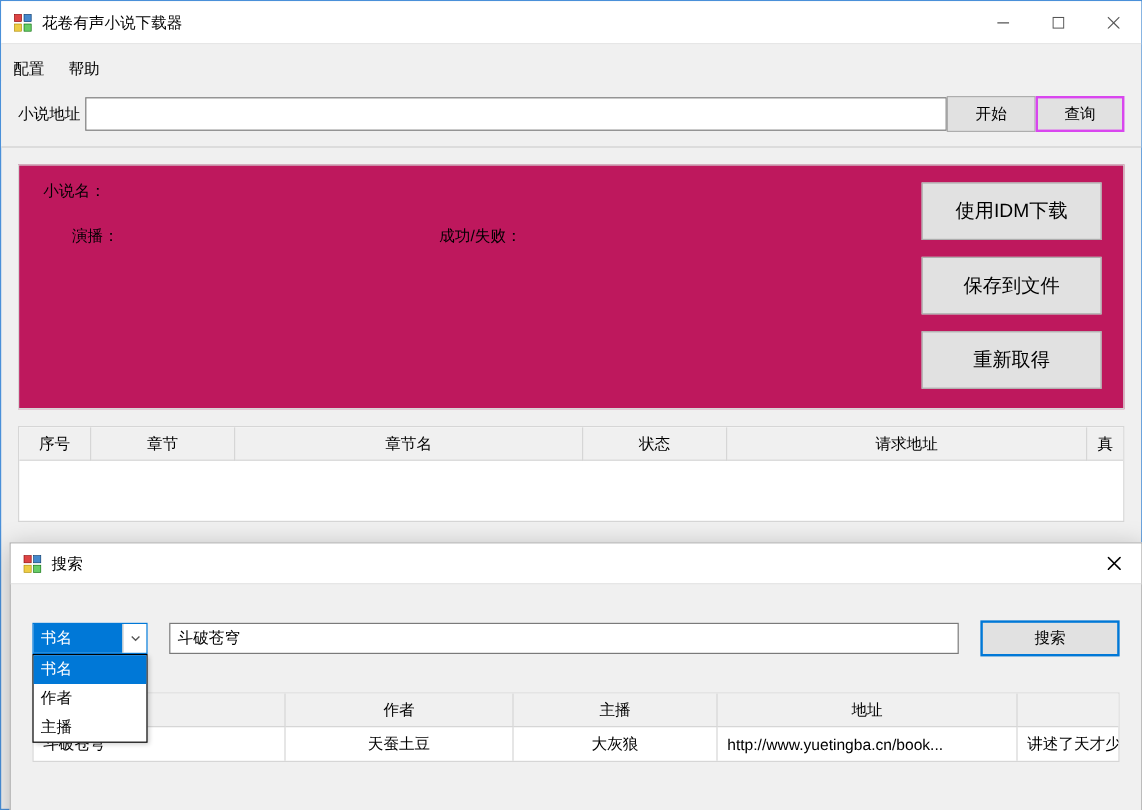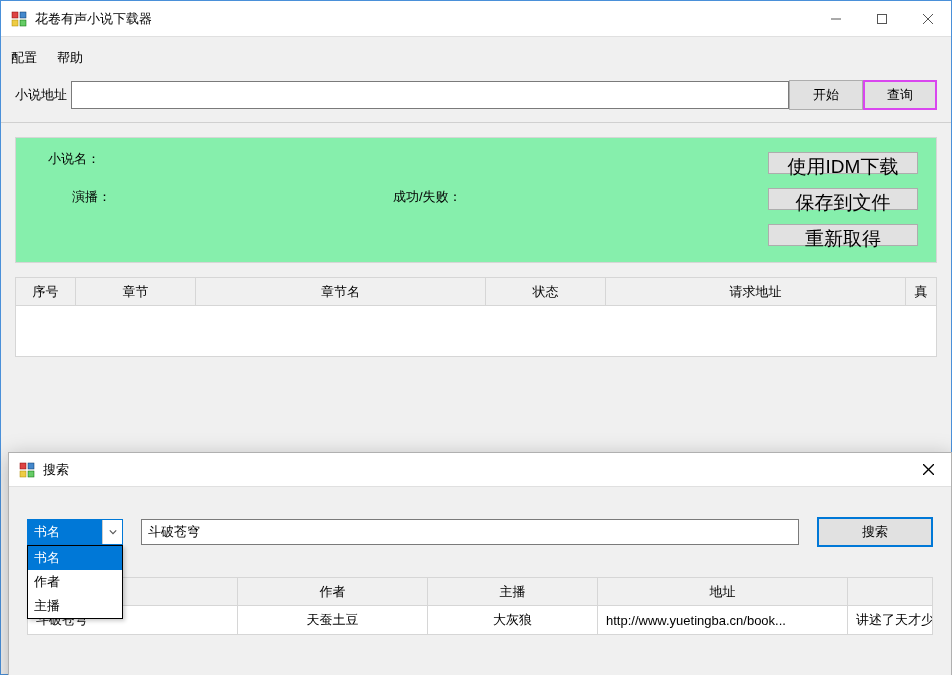--- a/index.html
+++ b/index.html
@@ -69,43 +69,43 @@
     font-family: inherit; font-size: 13px;
     cursor: default;
   }
   .btn.primary-outline {
     border: 2px solid #d946ef;
     background: #e1e1e1;
   }
   .info-panel {
     margin: 14px;
     border: 1px solid #d6d6d6;
-    background: #86efac;
-    padding: 12px 18px 16px 32px;
+    background: #be185d;
+    padding: 12px 18px 16px 20px;
     display: flex;
   }
   .info-left { flex: 1; }
   .info-right {
     width: 150px;
     display: flex; flex-direction: column;
     gap: 14px;
     padding-top: 2px;
   }
   .info-row {
     display: flex;
     margin-bottom: 20px;
   }
   .info-row:last-child { margin-bottom: 0; }
   .info-cell { flex: 1; display: flex; gap: 12px; }
   .info-label { min-width: 54px; text-align: left; }
   .big-btn {
-    height: 22px;
+    height: 48px;
     background: #e1e1e1;
     border: 1px solid #adadad;
-    font-family: inherit; font-size: 19px;
+    font-family: inherit; font-size: 16px;
     cursor: default;
   }
   .table-wrap {
     margin: 0 14px 14px 14px;
     border: 1px solid #d6d6d6;
     background: #fff;
     height: 80px;
     overflow: hidden;
   }
   .grid-header {
@@ -266,21 +266,21 @@
       <div class="info-row">
         <div class="info-cell">
             <span class="info-label">小说名：</span>
           </div>
       </div>
       <div class="info-row">
         <div class="info-cell" style="flex:0 0 330px;">
             <span class="info-label" style="padding-left:24px;">演播：</span>
           </div>
         <div class="info-cell">
-            <span class="info-label" style="min-width:90px;margin-left:15px;">成功/失败：</span>
+            <span class="info-label" style="min-width:90px;">成功/失败：</span>
           </div>
       </div>
     </div>
     <div class="info-right">
       <button class="big-btn">使用IDM下载</button>
       <button class="big-btn">保存到文件</button>
       <button class="big-btn">重新取得</button>
     </div>
   </div>
 

